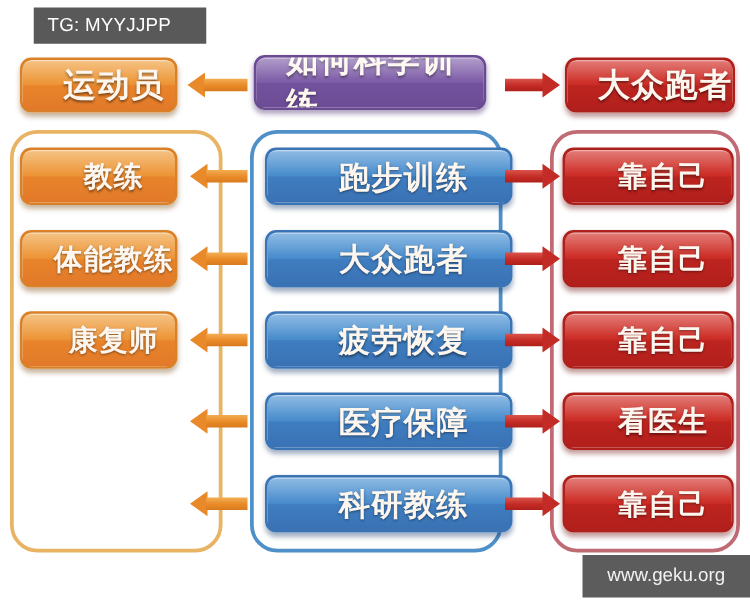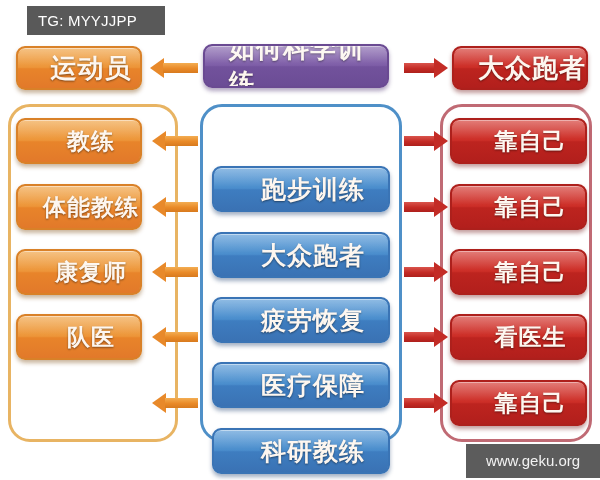--- a/index.html
+++ b/index.html
@@ -108,21 +108,21 @@
 
   
   .hdr { height: 44px; font-size: 26px; }
   .hdr-left   { left: 16px;  top: 46px;  width: 126px; }
   .hdr-mid    { left: 203px; top: 44px;  width: 186px; }
   .hdr-right  { left: 452px; top: 46px;  width: 136px; }
 
   
   .item { height: 46px; font-size: 23px; }
   .item-left  { left: 16px;  width: 126px; }
-  .item-mid   { left: 212px; width: 178px; font-size: 25px; margin-top: 48px; }
+  .item-mid   { left: 212px; width: 198px; font-size: 25px; }
   .item-right { left: 450px; width: 137px; }
 
   
   .arrow { position: absolute; height: 20px; }
   .arrow .shaft {
     position: absolute;
     top: 5px;
     height: 10px;
   }
   .arrow .head {
@@ -210,21 +210,20 @@
     <span class="head"></span>
     <span class="shaft"></span>
   </div>
   <div class="node node-blue item item-mid" style="top:249px">疲劳恢复</div>
   <div class="arrow arrow-right arrow-row-right" style="top:262px">
     <span class="shaft"></span>
     <span class="head"></span>
   </div>
   <div class="node node-red item item-right" style="top:249px">靠自己</div>
 
-  <div class="node node-orange item item-left" style="top:314px">队医</div>
   <div class="arrow arrow-left arrow-row-left" style="top:327px">
     <span class="head"></span>
     <span class="shaft"></span>
   </div>
   <div class="node node-blue item item-mid" style="top:314px">医疗保障</div>
   <div class="arrow arrow-right arrow-row-right" style="top:327px">
     <span class="shaft"></span>
     <span class="head"></span>
   </div>
   <div class="node node-red item item-right" style="top:314px">看医生</div>

